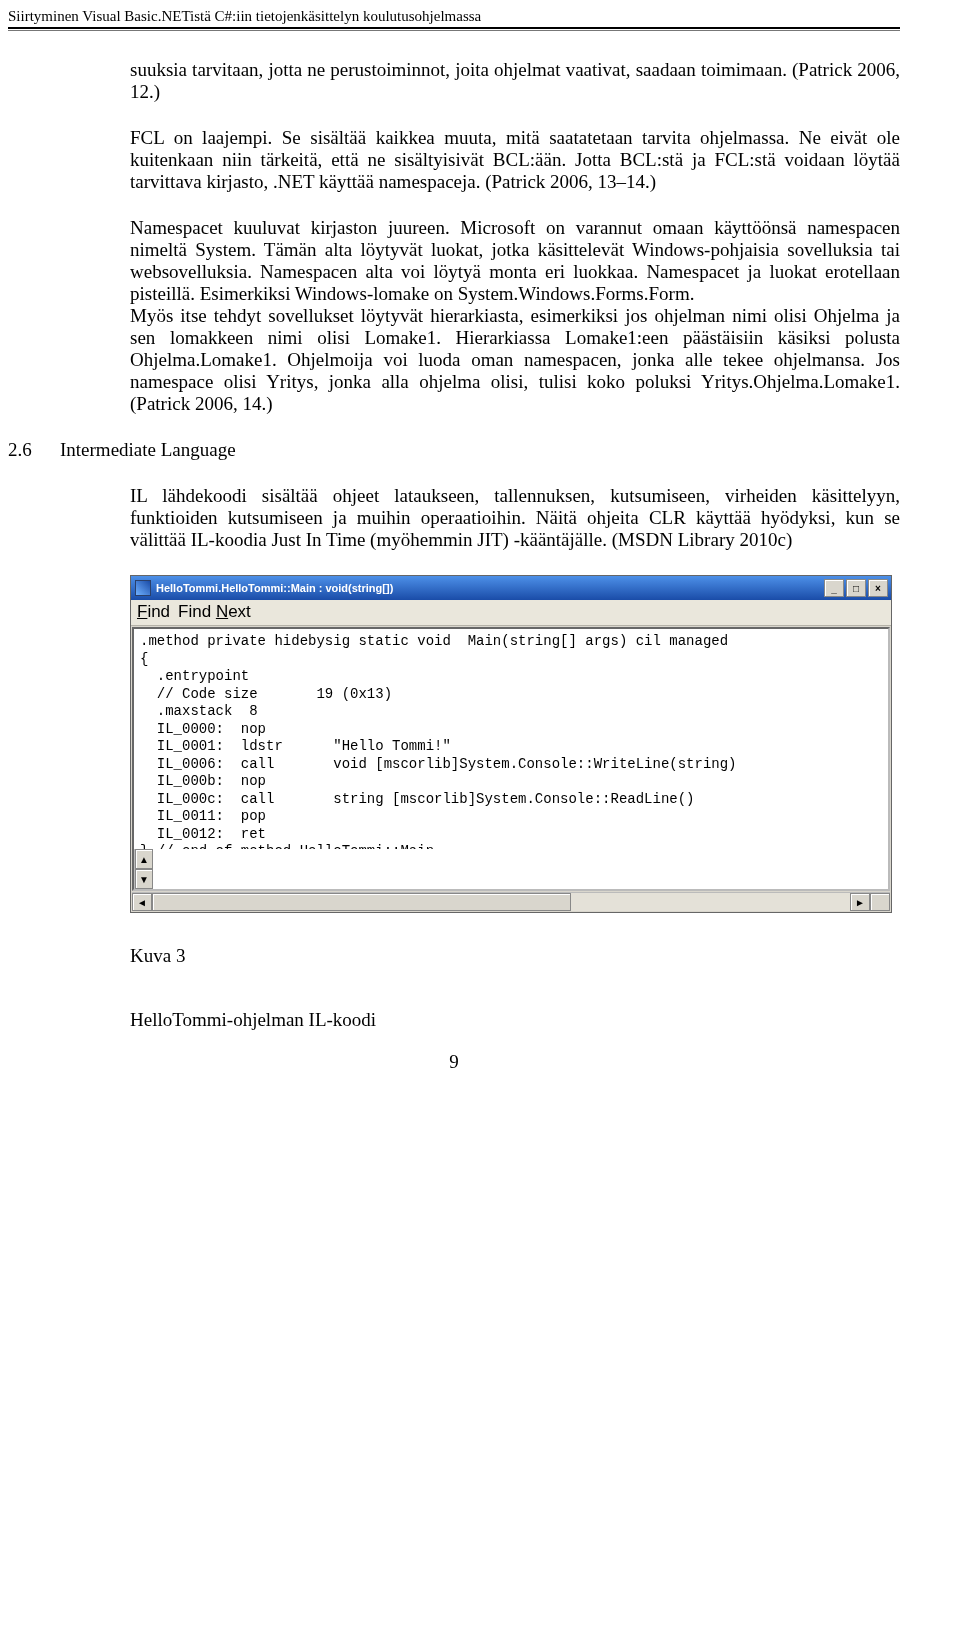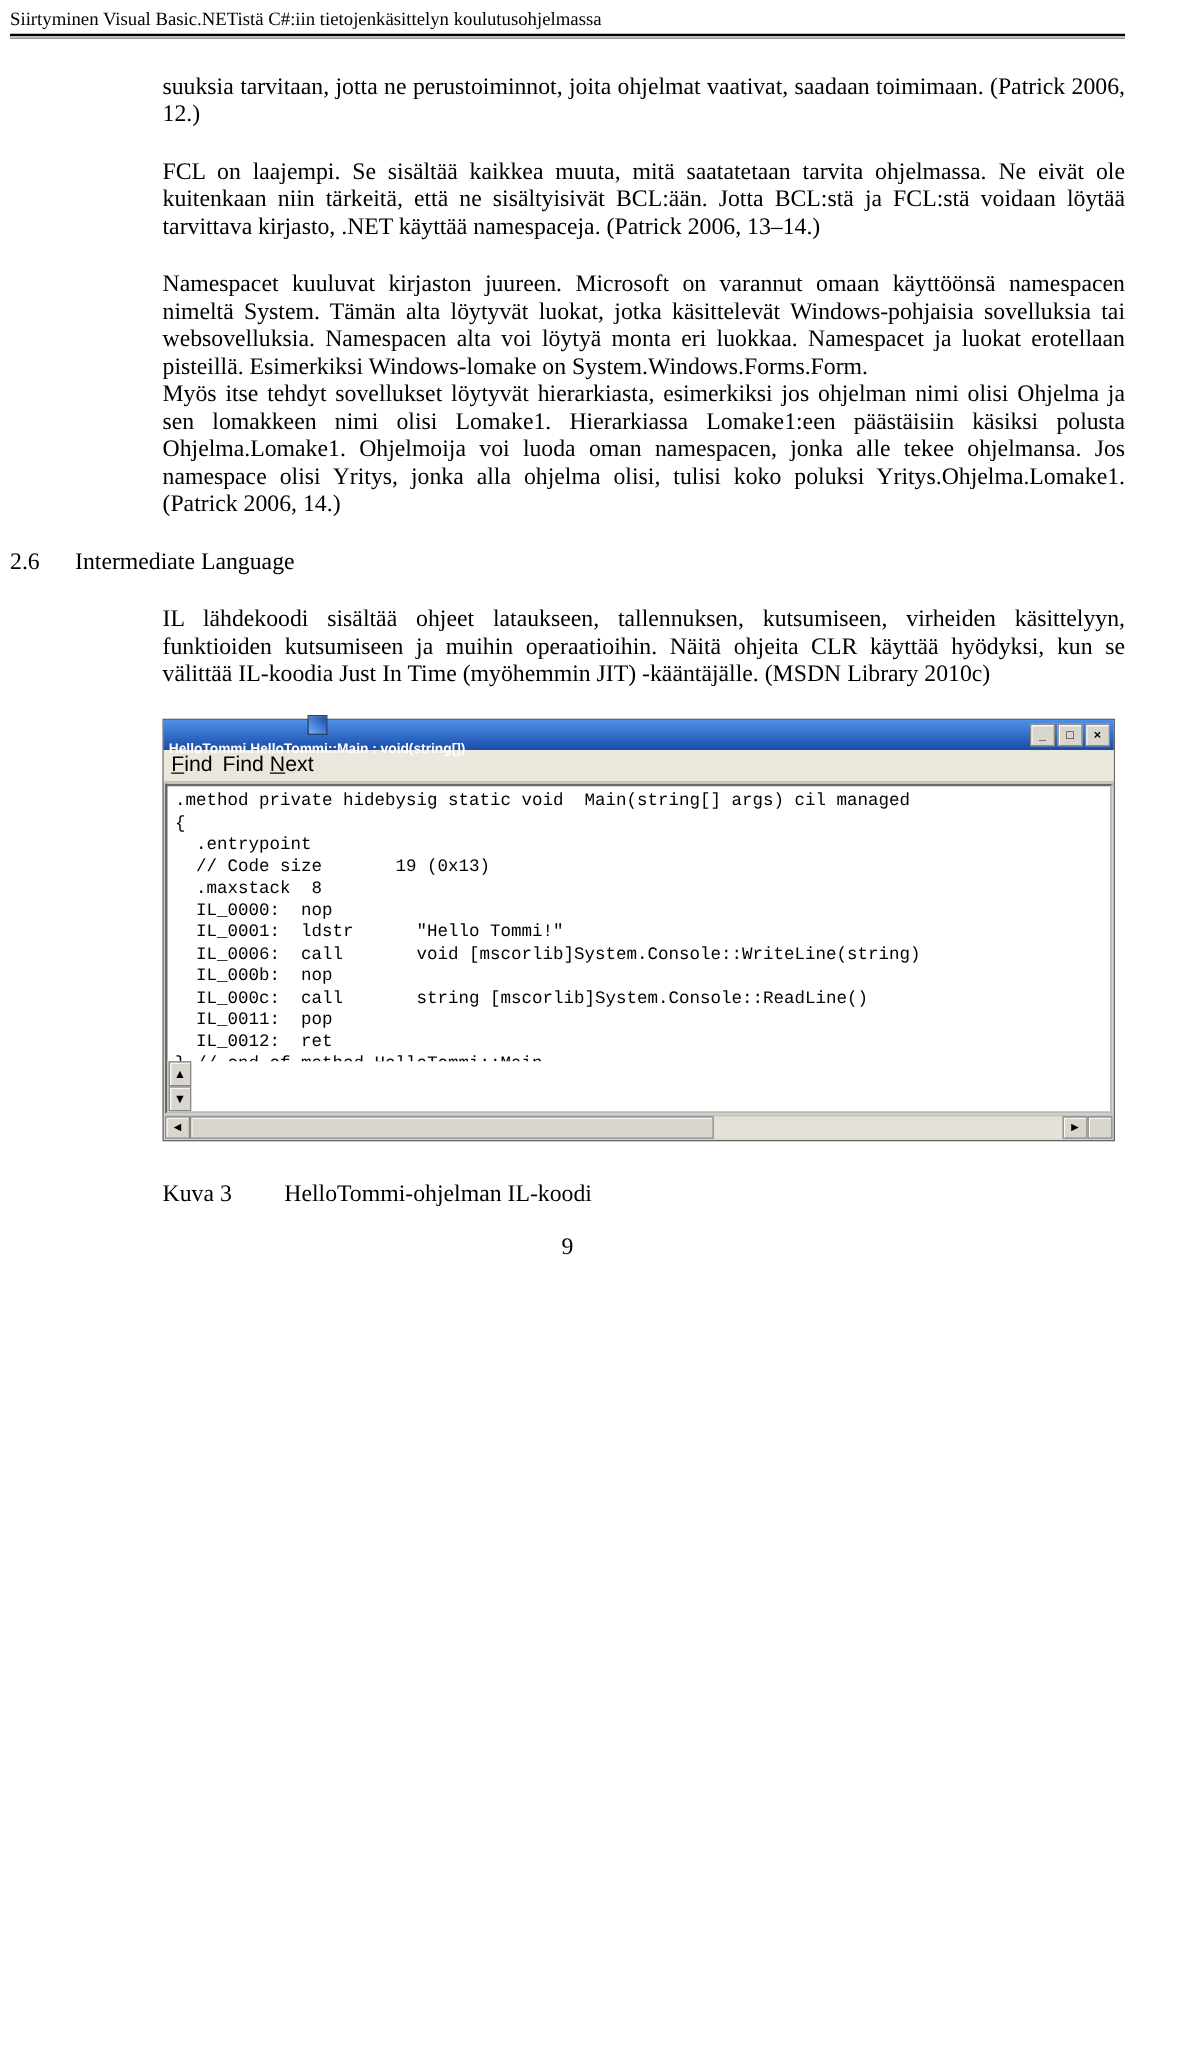--- a/index.html
+++ b/index.html
@@ -61,21 +61,20 @@
     display: flex;
     justify-content: space-between;
     align-items: center;
     padding: 2px 3px 2px 4px;
     height: 20px;
   }
   .titlebar-left {
     display: flex;
     align-items: center;
     gap: 5px;
-    flex-direction: column;
   }
   .title-icon {
     width: 14px;
     height: 14px;
     background: linear-gradient(45deg,#6fb0ff,#1a4ca8);
     border: 1px solid #2a3f6a;
   }
   .title-text {
     font-weight: bold;
     font-size: 11px;
@@ -161,20 +160,21 @@
     font-size: 10px;
   }
   .hs-track { flex: 1; }
   .hs-thumb { width: 60%; height: 100%; background: #d9d6cd; border: 1px solid #888; box-shadow: inset 1px 1px 0 #fff; box-sizing: border-box; }
   .hs-corner { width: 18px; background: #d9d6cd; border: 1px solid #888; box-shadow: inset 1px 1px 0 #fff; }
   .caption-row {
     margin-left: 122px;
     margin-top: 32px;
     display: flex;
     gap: 42px;
+    flex-direction: column;
   }
   .pagenum {
     text-align: center;
     margin-top: 20px;
     font-size: 19px;
   }
 </style>
 </head>
 <body>
 

